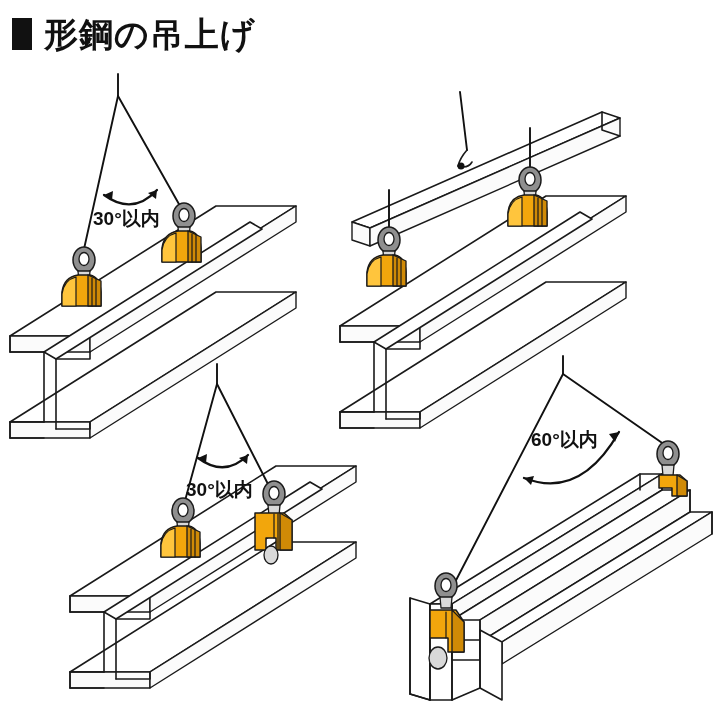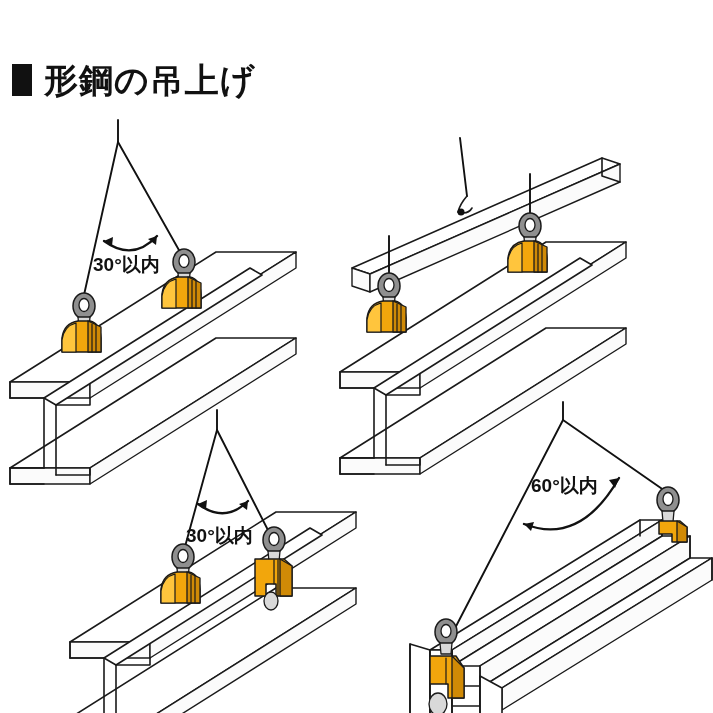--- a/index.html
+++ b/index.html
@@ -4,21 +4,21 @@
 <title>形鋼の吊上げ</title>
 <style>
   html,body{margin:0;padding:0;background:#ffffff;}
   body{
     width:713px;height:713px;
     font-family:"Liberation Sans","DejaVu Sans",sans-serif;
     color:#000;
     overflow:hidden;
     position:relative;
   }
-  #page{position:relative;width:713px;height:623px;background:#fff;margin-top:46px;}
+  #page{position:relative;width:713px;height:623px;background:#fff;}
 
   
   .heading{
     position:absolute;left:12px;top:12px;
     display:flex;align-items:center;gap:12px;
     height:44px;
   }
   .bullet{
     width:20px;height:32px;background:#111;display:block;flex:0 0 auto;
   }

